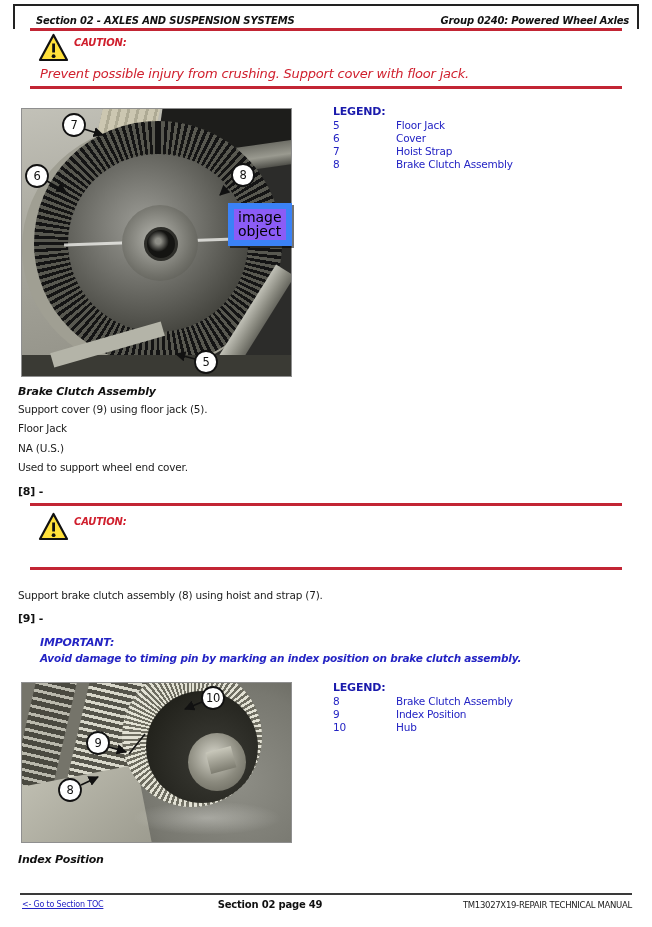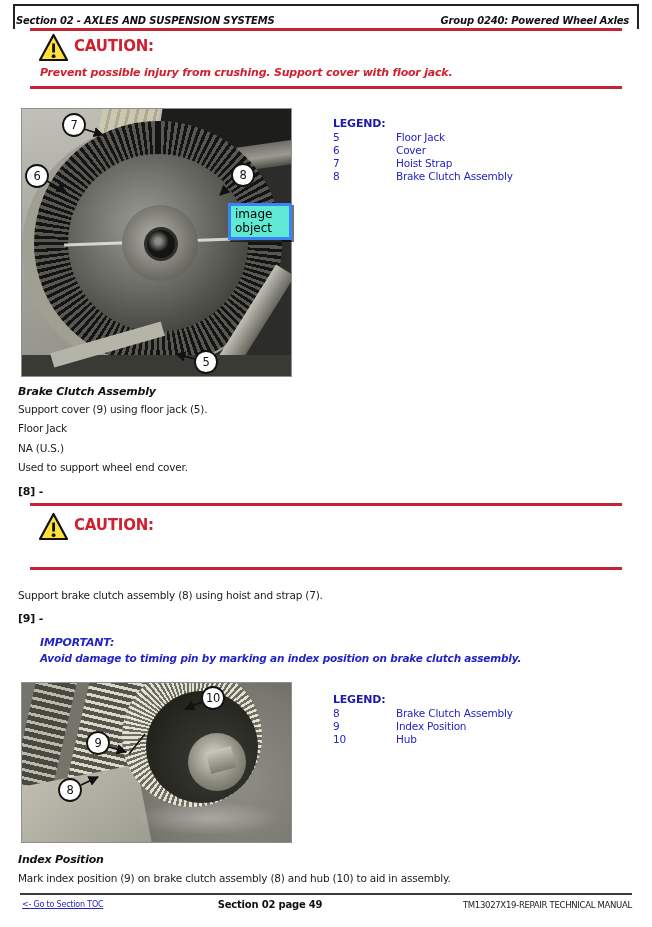--- a/index.html
+++ b/index.html
@@ -9,51 +9,51 @@
     font-family:"DejaVu Sans", "Liberation Sans", sans-serif;
     color:#1c1c1c; overflow:hidden; letter-spacing:-0.2px;
   }
   .abs { position:absolute; white-space:nowrap; }
 
   
   .hdr {
     position:absolute; top:4px; left:13px; width:626px; height:25px;
     border-top:2px solid #222; border-left:2px solid #222; border-right:2px solid #222;
     display:flex; justify-content:space-between; align-items:flex-end;
-    padding:0 8px 3px 1px;
+    padding:0 8px 3px 21px;
   }
   .hdr span { font-size:10px; font-weight:bold; font-style:italic; color:#111; }
 
   .red-rule { position:absolute; left:30px; width:592px; height:3px; background:#c22534; }
 
-  .caution-label { font-size:15px; font-weight:bold; color:#d0202e; }
-  .caution-text  { font-size:11px; font-weight:bold; font-style:italic; color:#d0202e; }
+  .caution-label { font-size:10px; font-weight:bold; font-style:italic; color:#d0202e; }
+  .caution-text  { font-size:13px; font-weight:normal; font-style:italic; color:#d0202e; }
   .blue-label    { font-size:11px; font-weight:bold; font-style:italic; color:#2424c4; }
   .blue-text     { font-size:10.5px; font-weight:bold; font-style:italic; color:#2424c4; }
 
   .body-text { font-size:10.5px; color:#1c1c1c; }
   .heading   { font-size:11px; font-weight:bold; font-style:italic; color:#111; }
   .step      { font-size:11px; font-weight:bold; color:#111; }
 
   
-  .legend { position:absolute; width:300px;margin-top:12px; }
+  .legend { position:absolute; width:300px; }
   .legend-title { font-size:11px; font-weight:bold; color:#1a1aac; margin-bottom:1px; }
   .legend-row { display:flex; font-size:10.5px; color:#2424c4; line-height:13px; }
   .legend-num { width:63px; }
 
   
   .figure { position:absolute; width:271px; }
   .photo  { position:relative; overflow:hidden; border:1px solid #8f8f8f; background:#2c2c2a; }
   .photo1 { width:271px; height:269px; }
   .photo2 { width:271px; height:161px; }
   .photo > div { position:absolute; }
   .overlay { position:absolute; left:0; top:0; z-index:5; }
   .tooltip {
-    position:absolute; z-index:6; background:#5eead4; border:3px solid #3b82f6;
-    box-shadow:2px 2px 0 rgba(0,0,0,.55); font-size:12px; letter-spacing:0;
+    position:absolute; z-index:6; background:#8b5cf6; border:6px solid #3b82f6;
+    box-shadow:2px 2px 0 rgba(0,0,0,.55); font-size:14px; letter-spacing:0;
     color:#000; padding:1px 4px 2px; line-height:14px;
   }
 
   
   .p1-housing { left:-30px; top:-30px; width:150px; height:340px; transform:rotate(8deg);
     background:linear-gradient(160deg,#cac9c0 0%,#a5a49a 50%,#8b8a80 100%); }
   .p1-backdark { left:140px; top:-12px; width:160px; height:64px; background:#1d1d1b; transform:rotate(-5deg); }
   .p1-topbar { left:150px; top:38px; width:140px; height:24px; transform:rotate(-8deg);
     background:linear-gradient(#6e6e66 0%,#9a9a90 55%,#4f4f49 100%); }
   .p1-strap { left:62px; top:-18px; width:56px; height:205px; transform:rotate(13deg);
@@ -259,20 +259,19 @@
       <span class="legend-num">9</span>
       <span>Index Position</span>
     </div>
     <div class="legend-row">
       <span class="legend-num">10</span>
       <span>Hub</span>
     </div>
   </div>
 
   <div class="abs heading" style="left:18px; top:853px;">Index Position</div>
-  <div class="abs body-text" style="left:18px; top:872px;">Mark index position (9) on brake clutch assembly (8) and hub (10) to aid in assembly.</div>
 
   <div class="ftr-rule"></div>
   <a class="abs ftr-link" href="#" style="left:22px; top:900px;">&lt;- Go to Section TOC</a>
   <div class="abs ftr-center" style="left:0; top:899px; width:540px; text-align:center; position:absolute;">Section 02 page 49</div>
   <div class="abs ftr-right" style="right:20px; top:900px;">TM13027X19-REPAIR TECHNICAL MANUAL</div>
 
 </div>
 
 </body></html>

